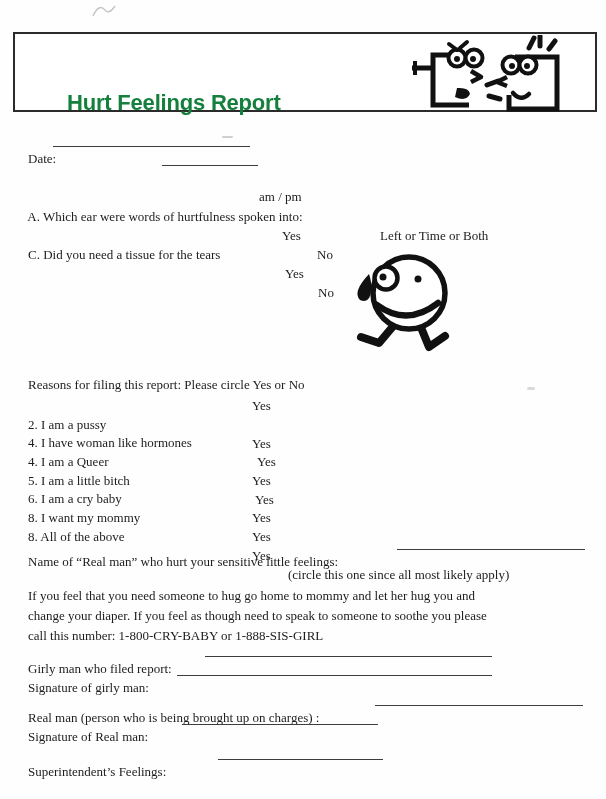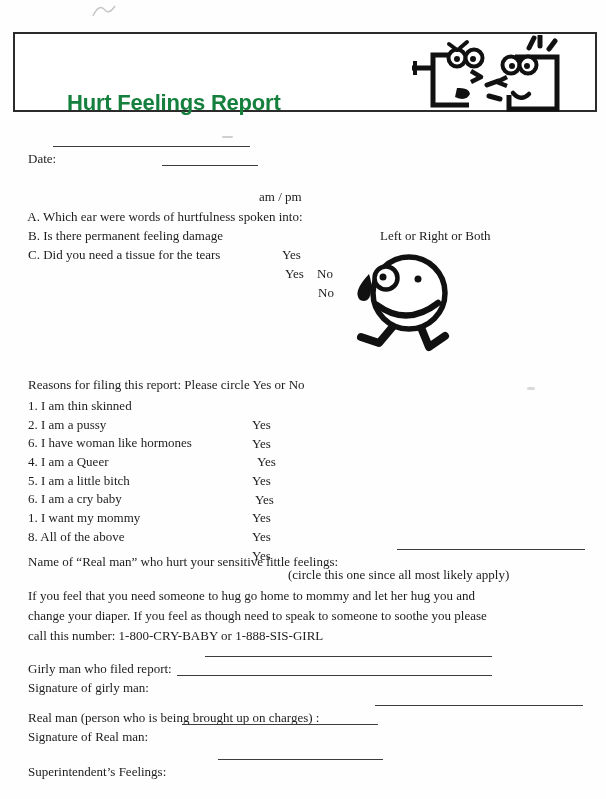--- a/index.html
+++ b/index.html
@@ -67,24 +67,23 @@
     <span>Date:</span>
     <span class="ul" style="left:38px;width:197px"></span>
   </div>
   <div class="line" style="top:149px">
     <span class="ul" style="left:147px;width:96px"></span>
     <span style="position:absolute;left:244px">am / pm</span>
   </div>
 
   <div class="line" style="top:188px">
     <span>A. Which ear were words of hurtfulness spoken into:</span>
-    <span class="opt-a">Left or Right or Both</span>
+    <span class="opt-a">Left or Time or Both</span>
   </div>
   <div class="line" style="top:207px">
-    <span>B. Is there permanent feeling damage</span>
     <span class="opt-yes-b">Yes</span>
     <span class="opt-no-b">No</span>
   </div>
   <div class="line" style="top:226px">
     <span>C. Did you need a tissue for the tears</span>
     <span class="opt-yes-c">Yes</span>
     <span class="opt-no-c">No</span>
   </div>
 
   <svg class="sad-figure" width="120" height="112" viewBox="0 0 120 112">
@@ -102,45 +101,44 @@
     <circle cx="73" cy="31" r="3.5" fill="#111"></circle>
 
     <path d="M 32,57 Q 62,79 93,55" stroke="#111" stroke-width="6.5" fill="none" stroke-linecap="round"></path>
   </svg>
 
   <div class="line" style="top:356px">
     <span>Reasons for filing this report: Please circle Yes or No</span>
   </div>
 
   <div class="line" style="top:377px">
-    <span>1. I am thin skinned</span>
     <span class="ry">Yes</span>
   </div>
   <div class="line" style="top:396px">
     <span>2. I am a pussy</span>
     <span class="ry">Yes</span>
   </div>
   <div class="line" style="top:414px">
-    <span>6. I have woman like hormones</span>
+    <span>4. I have woman like hormones</span>
     <span class="ry" style="left:242px">Yes</span>
   </div>
   <div class="line" style="top:433px">
     <span>4. I am a Queer</span>
     <span class="ry">Yes</span>
   </div>
   <div class="line" style="top:452px">
     <span>5. I am a little bitch</span>
     <span class="ry" style="left:240px">Yes</span>
   </div>
   <div class="line" style="top:470px">
     <span>6. I am a cry baby</span>
     <span class="ry">Yes</span>
   </div>
   <div class="line" style="top:489px">
-    <span>1. I want my mommy</span>
+    <span>8. I want my mommy</span>
     <span class="ry">Yes</span>
   </div>
   <div class="line" style="top:508px">
     <span>8. All of the above</span>
     <span class="ry">Yes</span>
     <span class="note">(circle this one since all most likely apply)</span>
   </div>
 
   <div class="line" style="top:533px">
     <span>Name of “Real man” who hurt your sensitive little feelings:</span>

